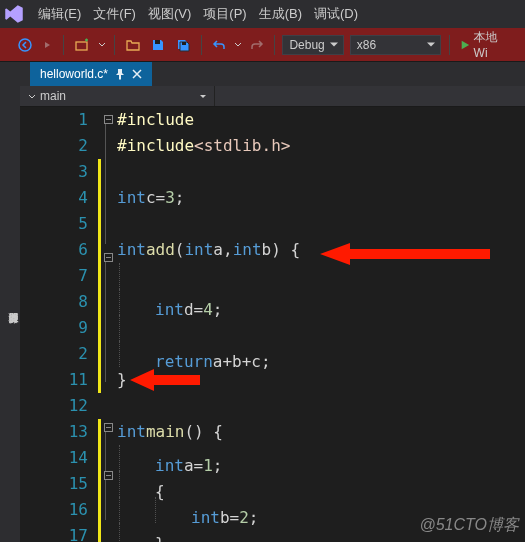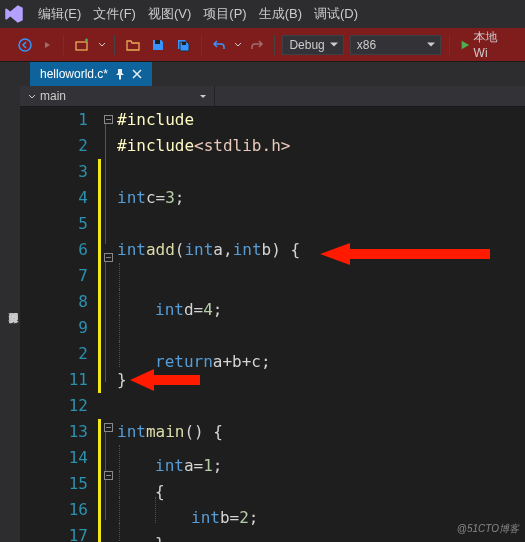--- a/index.html
+++ b/index.html
@@ -38,21 +38,21 @@
 .tk-fn { color: #dcdcaa; }
 .tk-num { color: #b5cea8; }
 .tk-var { color: #d4d4d4; }
 .tk-str { color: #e8c9bb; }
 .tk-br { color: #d4d4d4; }
 .tk-pun { color: #d4d4d4; }
 .tk-inc { color: #fef9c3; }
 .indent-guide { border-left: 1px dotted #505050; display:inline-block; height:26px;}
 .yellow-mod { background:#f0e618; }
 .arrow-overlay { position: absolute; pointer-events: none; z-index:5;}
-.watermark { position:absolute; right:6px; bottom:6px; color:#888; font-size:10px; font-style:italic;}
+.watermark { position:absolute; right:6px; bottom:6px; color:#888; font-size:16px; font-style:italic;}
 .cube-icon { width:14px; height:14px;}
 </style>
 </head>
 <body>
 
 <div class="menubar">
   <svg class="vs-icon" viewBox="0 0 32 32">
       <path fill="#b4a0ff" d="M22 2l8 4v20l-8 4-12-10-6 5-2-1V8l2-1 6 5L22 2z"></path>
     </svg>
   <span class="menu-item">编辑(E)</span>

